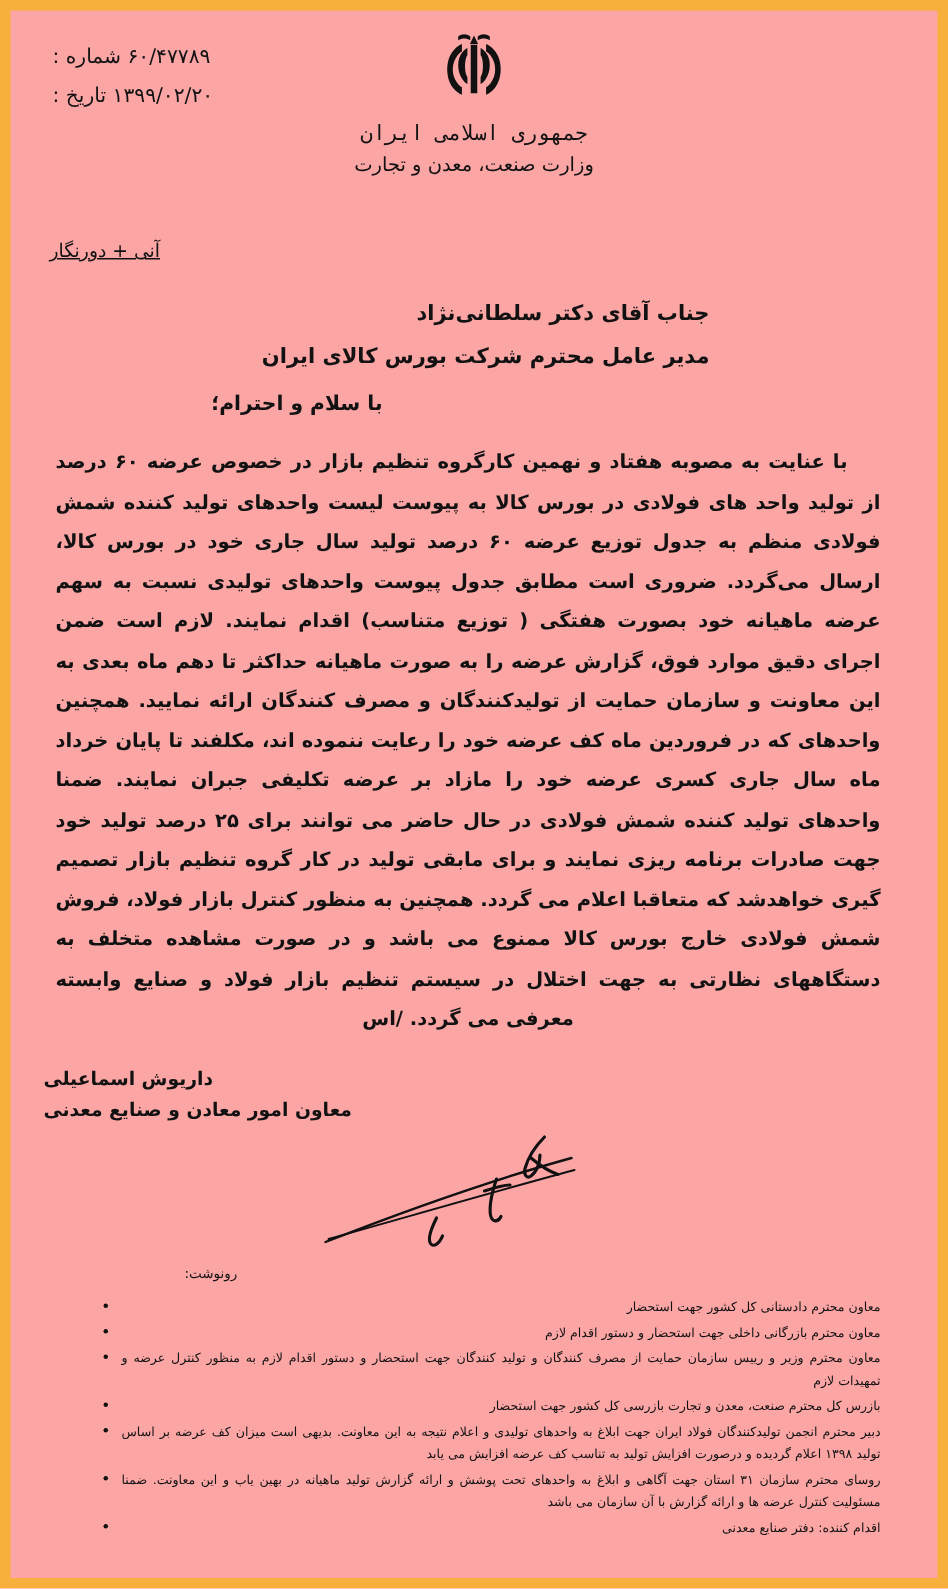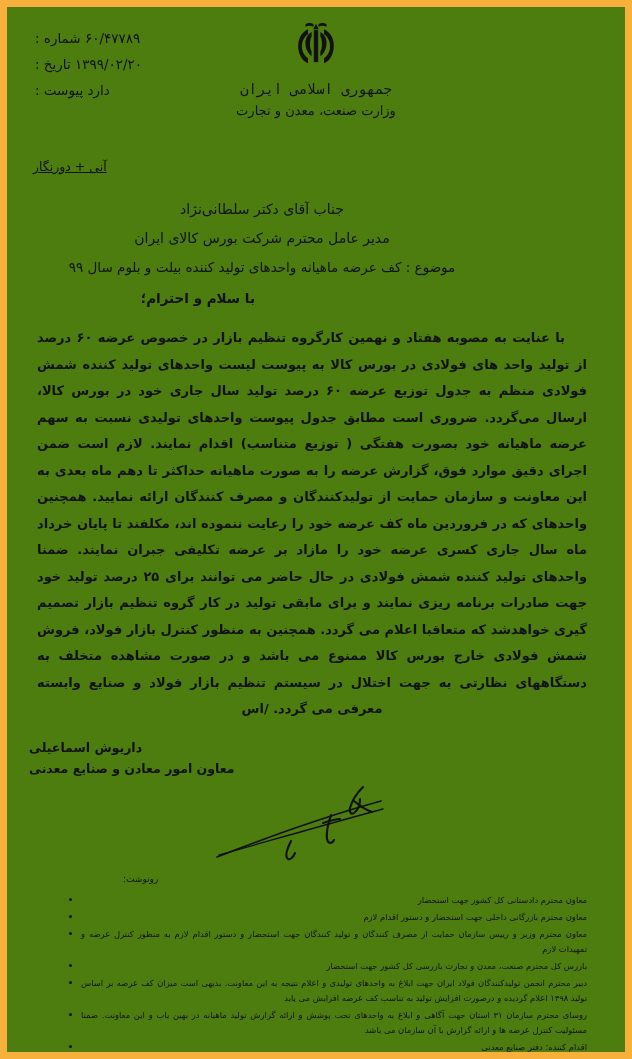--- a/index.html
+++ b/index.html
@@ -4,21 +4,21 @@
 <style>
   html, body {
     margin: 0;
     padding: 0;
     background: #ffffff;
   }
   .page {
     position: relative;
     width: 632px;
     height: 1059px;
-    background: #4d7c0f;
+    background: #fca5a5;
     box-sizing: border-box;
     border-left: 7px solid #f7b03c;
     border-right: 7px solid #f7b03c;
     border-top: 7px solid #f7b03c;
     border-bottom: 7px solid #f7b03c;
     overflow: hidden;
     font-family: "DejaVu Sans", "Liberation Sans", sans-serif;
     color: #121212;
     direction: rtl;
   }
@@ -87,24 +87,23 @@
   }
 
   
   .address {
     margin-top: 48px;
     padding-right: 130px;
     padding-left: 22px;
   }
   .address-line {
     font-size: 14px;
-    font-weight: normal;
+    font-weight: bold;
     line-height: 29px;
     white-space: nowrap;
-    text-align: center;
   }
   .address-line.subject { font-size: 13.5px; }
   .salutation {
     font-size: 13.5px;
     font-weight: bold;
     line-height: 29px;
     margin-top: 2px;
     padding-right: 218px;
   }
 
@@ -203,24 +202,20 @@
 
       <div class="meta">
         <div class="meta-row">
           <span>۶۰/۴۷۷۸۹</span>
           <span>شماره :</span>
         </div>
         <div class="meta-row">
           <span>۱۳۹۹/۰۲/۲۰</span>
           <span>تاریخ :</span>
         </div>
-        <div class="meta-row">
-          <span>دارد</span>
-          <span>پیوست :</span>
-        </div>
       </div>
 
       <div class="emblem-block">
         <svg class="emblem" width="62" height="62" viewBox="0 0 100 100" aria-hidden="true">
           <g fill="#111">
 
             <path d="M46.5 24 h7 v52 h-7 z"></path>
             <path d="M50 14 l4.4 9 h-8.8 z"></path>
 
             <path d="M37.5 32 c-6 7 -6 20 0 29 c1.6 2.4 3.6 4.2 5.4 5.2 l0 -7.6 c-3.4 -4.4 -3.4 -19 0 -23.6 l0 -7.6 c-1.9 1 -3.8 2.6 -5.4 4.6 z"></path>
@@ -238,21 +233,20 @@
         <div class="emblem-line1">جمهوری اسلامی ایران</div>
         <div class="emblem-line2">وزارت صنعت، معدن و تجارت</div>
       </div>
     </div>
 
     <div class="urgency">آنی + دورنگار</div>
 
     <div class="address">
       <div class="address-line">جناب آقای دکتر سلطانی‌نژاد</div>
       <div class="address-line">مدیر عامل محترم شرکت بورس کالای ایران</div>
-      <div class="address-line subject">موضوع : کف عرضه ماهیانه واحدهای تولید کننده بیلت و بلوم سال ۹۹</div>
       <div class="salutation">با سلام و احترام؛</div>
     </div>
 
     <div class="body">
       <p>با عنایت به مصوبه هفتاد و نهمین کارگروه تنظیم بازار در خصوص عرضه ۶۰ درصد از تولید واحد های فولادی در بورس کالا به پیوست لیست واحدهای تولید کننده  شمش فولادی منظم به جدول توزیع عرضه ۶۰ درصد تولید سال جاری خود در بورس کالا، ارسال می‌گردد. ضروری است مطابق جدول پیوست واحدهای تولیدی نسبت به سهم عرضه ماهیانه خود بصورت هفتگی ( توزیع متناسب) اقدام نمایند. لازم است ضمن اجرای دقیق موارد فوق، گزارش عرضه را به صورت ماهیانه حداکثر تا دهم ماه بعدی به این معاونت و سازمان حمایت از تولیدکنندگان و مصرف کنندگان ارائه نمایید. همچنین واحدهای که در فروردین ماه کف عرضه خود را رعایت ننموده اند، مکلفند تا پایان خرداد ماه سال جاری کسری عرضه خود را  مازاد بر عرضه تکلیفی جبران نمایند. ضمنا واحدهای تولید کننده شمش فولادی در حال حاضر  می توانند برای ۲۵ درصد تولید خود جهت صادرات برنامه ریزی نمایند و برای مابقی تولید در کار گروه تنظیم بازار تصمیم گیری خواهدشد که متعاقبا اعلام می گردد.  همچنین به منظور کنترل بازار فولاد، فروش شمش فولادی خارج بورس کالا ممنوع می باشد و در صورت مشاهده  متخلف به دستگاههای نظارتی  به جهت اختلال در سیستم  تنظیم بازار فولاد و صنایع وابسته معرفی می گردد. /اس</p>
     </div>
 
     <div class="signature">
       <div class="sig-name">داریوش اسماعیلی</div>
       <div class="sig-title">معاون امور معادن و صنایع معدنی</div>

